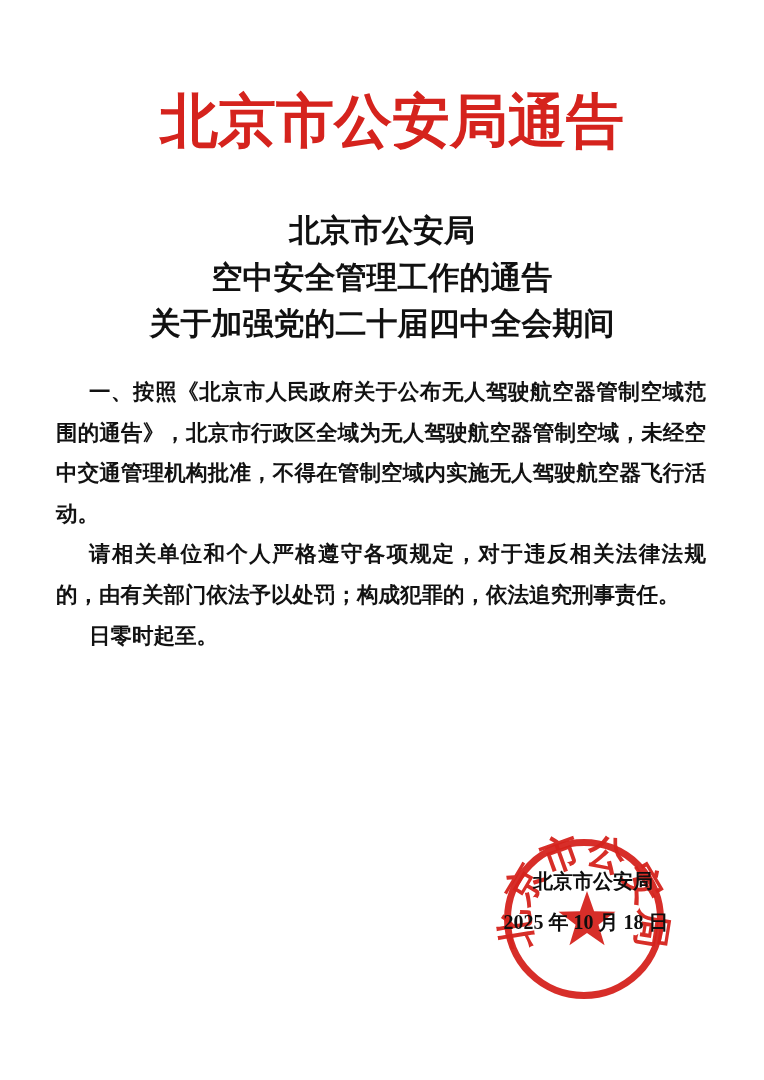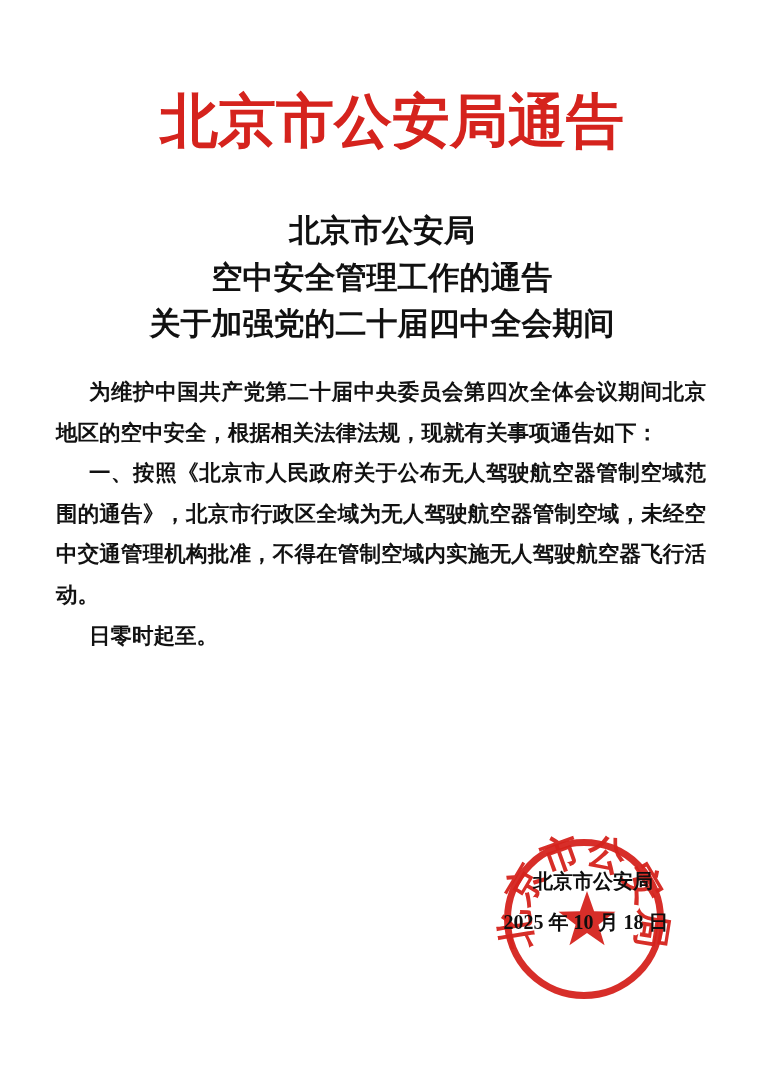--- a/index.html
+++ b/index.html
@@ -96,22 +96,22 @@
 
   <h1 class="banner">北京市公安局通告</h1>
 
   <div class="heading">
     <div>北京市公安局</div>
     <div>空中安全管理工作的通告</div>
     <div>关于加强党的二十届四中全会期间</div>
   </div>
 
   <div class="notice-body">
-    <p>为维护中国共产党第二十届中央委员会第四次全体会议期间北京地区的空中安全，根据相关法律法规，现就有关事项通告如下：</p>
     <p>一、按照《北京市人民政府关于公布无人驾驶航空器管制空域范围的通告》，北京市行政区全域为无人驾驶航空器管制空域，未经空中交通管理机构批准，不得在管制空域内实施无人驾驶航空器飞行活动。</p>
+    <p>请相关单位和个人严格遵守各项规定，对于违反相关法律法规的，由有关部门依法予以处罚；构成犯罪的，依法追究刑事责任。</p>
     <p>日零时起至。</p>
   </div>
 
   <div class="seal-wrap">
     <svg viewBox="0 0 180 180" xmlns="http://www.w3.org/2000/svg">
       <defs>
         <path id="sealArc" d="M 39.25 113.67 A 56 56 0 1 1 140.75 113.67" fill="none"></path>
       </defs>
       <circle cx="90" cy="90" r="76.5" fill="none" stroke="#d5231d" stroke-width="7" opacity="0.95"></circle>
       <polygon fill="#d5231d" opacity="0.95" points="93,62 100.1,82.3 121.5,82.7 104.4,95.7 110.6,116.3 93,104 75.4,116.3 81.6,95.7 64.5,82.7 85.9,82.3"></polygon>

